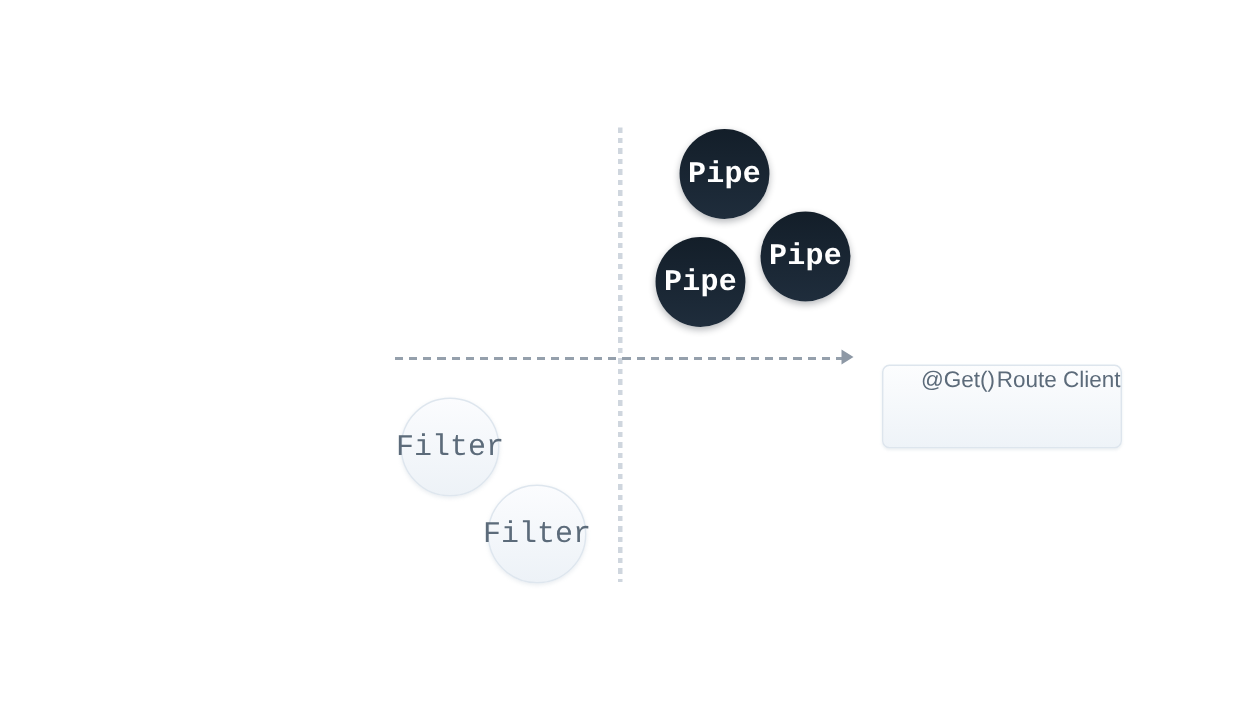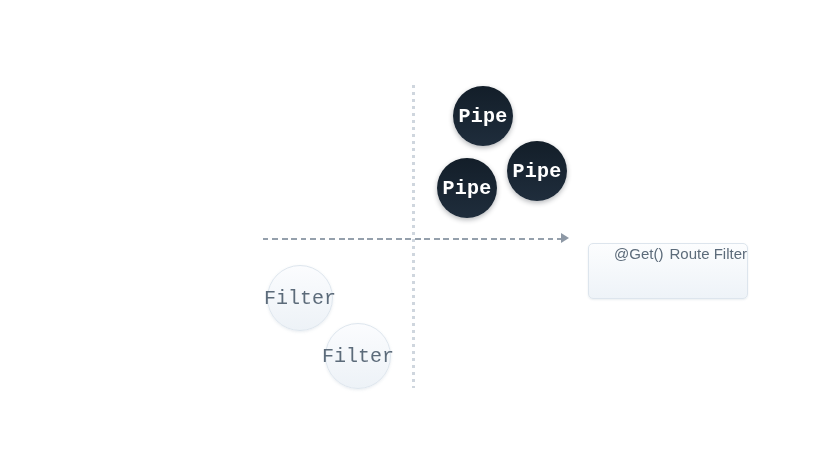--- a/index.html
+++ b/index.html
@@ -125,21 +125,21 @@
 <div class="canvas">
 
   <div class="divider-v"></div>
 
   <div class="arrow-line"></div>
   <div class="arrow-head"></div>
 
 
   <div class="node-box route-box">
     <div>@Get()</div>
-    <div>Route Filter</div>
+    <div>Route Client</div>
   </div>
 
   <div class="circle pipe pipe-1">
     <span>Pipe</span>
   </div>
   <div class="circle pipe pipe-2">
     <span>Pipe</span>
   </div>
   <div class="circle pipe pipe-3">
     <span>Pipe</span>

